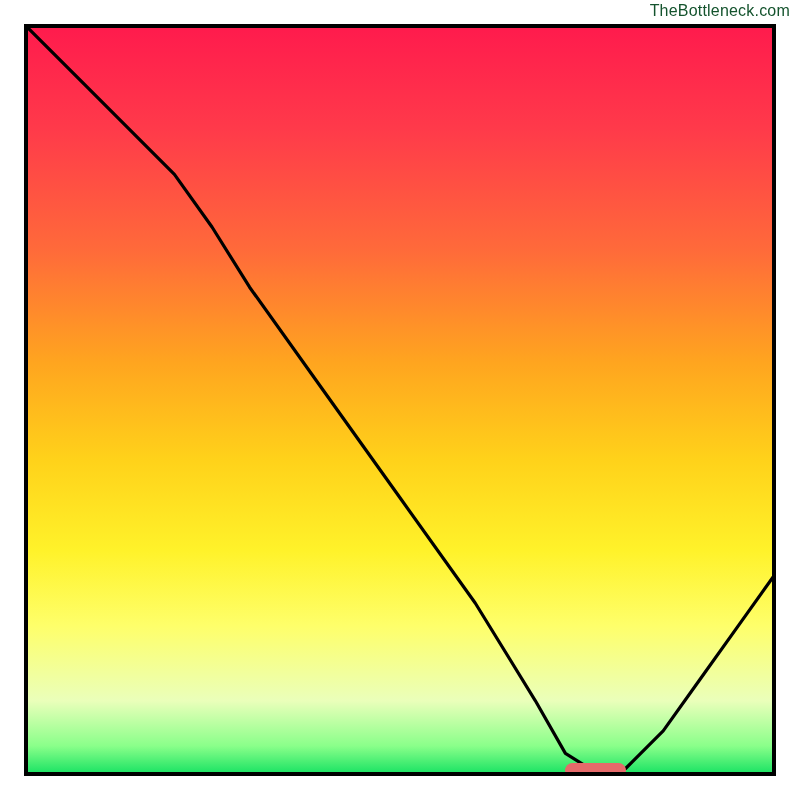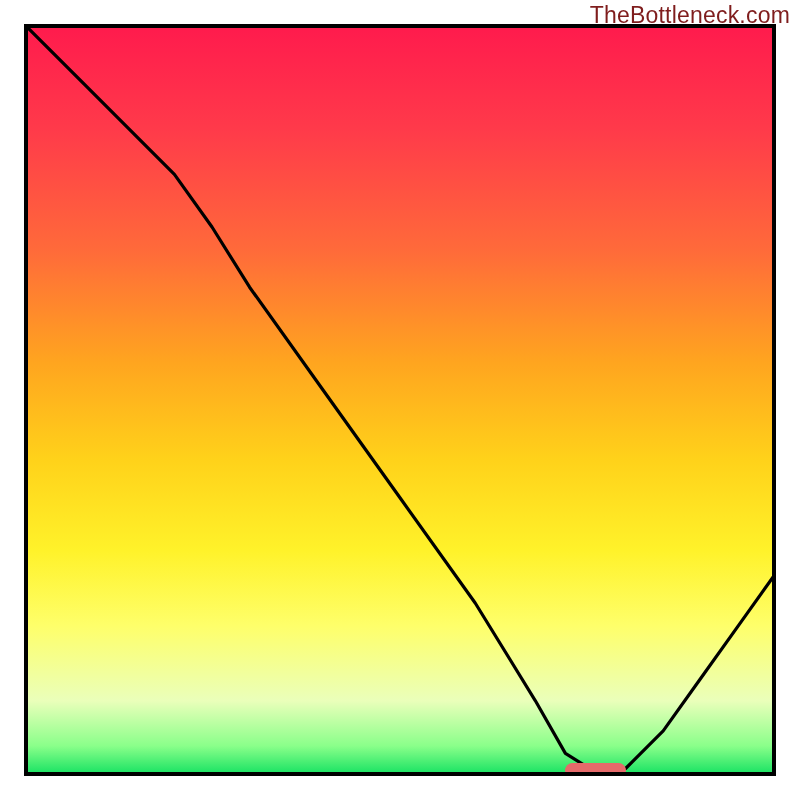--- a/index.html
+++ b/index.html
@@ -57,22 +57,22 @@
     position: absolute;
     inset: 0;
     width: 100%;
     height: 100%;
   }
   .watermark {
     position: absolute;
     top: 2px;
     right: 10px;
     font-family: Arial, Helvetica, sans-serif;
-    font-size: 23px;
-    color: #7f1d1d;
+    font-size: 16px;
+    color: #14532d;
     font-weight: 500;
     letter-spacing: 0.2px;
   }
   .minimum-marker {
     position: absolute;
     height: 15px;
     border-radius: 8px;
     background: #e66a6a;
   }
 </style>

